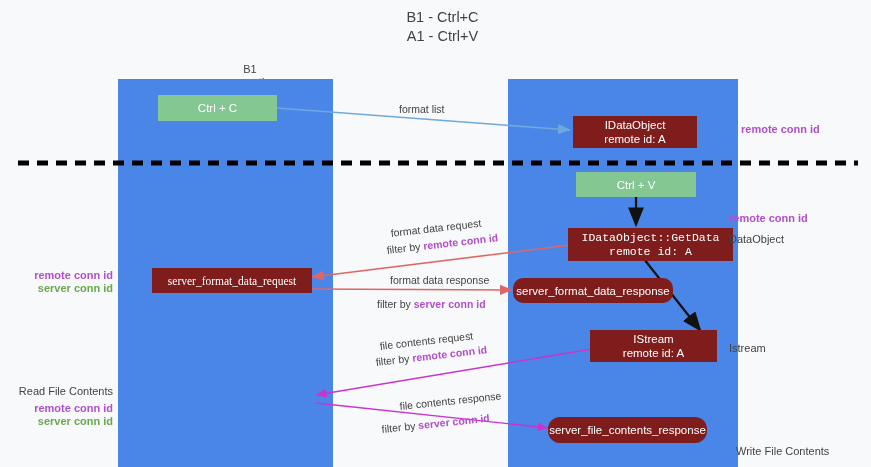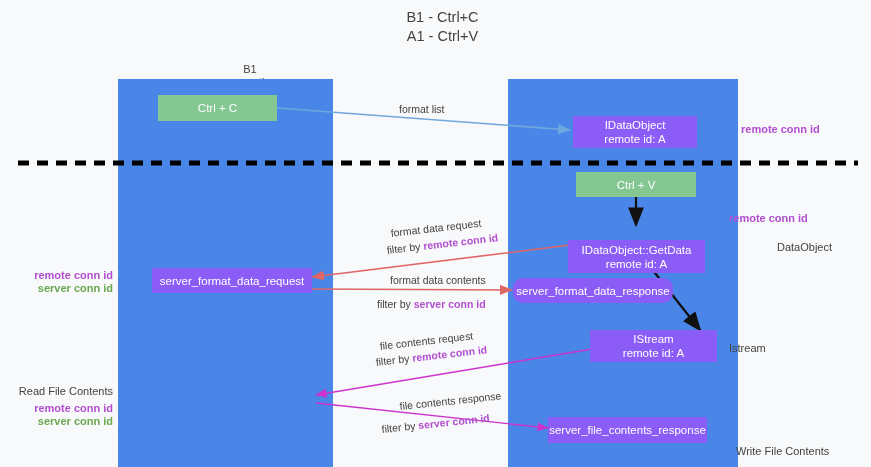--- a/index.html
+++ b/index.html
@@ -35,21 +35,21 @@
     align-items:center;
     justify-content:center;
     text-align:center;
     color:#ffffff;
     font-size:11.5px;
     line-height:14px;
     white-space:pre-line;
     padding:2px 4px;
   }
   .node.green{background:#85c793;}
-  .node.orange{background:#8b5cf6;}
+  .node.orange{background:#7f1d1d;}
 
   
   .lbl{
     position:absolute;
     font-size:11px;
     line-height:14px;
     color:#434343;
     white-space:pre;
   }
   .lbl.purple{color:#b24fcf;font-weight:bold;}
@@ -125,60 +125,60 @@
     <line x1="316" y1="403" x2="548" y2="428" stroke="#cc33cc" stroke-width="1.4" marker-end="url(#ah-mag)"></line>
   </svg>
 
   <div class="node green" style="left:158px;top:95px;width:119px;height:26px;">Ctrl + C</div>
 
   <div class="node orange" style="left:573px;top:116px;width:124px;height:32px;">IDataObject
 remote id: A</div>
 
   <div class="node green" style="left:576px;top:172px;width:120px;height:25px;text-align:right;">Ctrl + V</div>
 
-  <div class="node orange" style="left:568px;top:240px;width:137px;height:33px;">IDataObject::GetData
+  <div class="node orange" style="left:568px;top:228px;width:165px;height:33px;font-family:Liberation Mono, monospace;">IDataObject::GetData
 remote id: A</div>
 
-  <div class="node orange" style="left:152px;top:268px;width:160px;height:25px;">server_format_data_request</div>
+  <div class="node orange" style="left:152px;top:268px;width:160px;height:25px;font-family:Liberation Serif, serif;">server_format_data_request</div>
 
   <div class="node orange" style="left:513px;top:278px;width:160px;height:25px;border-radius:10px;">server_format_data_response</div>
 
   <div class="node orange" style="left:590px;top:330px;width:127px;height:32px;">IStream
 remote id: A</div>
 
 
-  <div class="node orange" style="left:548px;top:417px;width:159px;height:26px;">server_file_contents_response</div>
+  <div class="node orange" style="left:548px;top:417px;width:159px;height:26px;border-radius:12px;">server_file_contents_response</div>
 
   <div class="edge-lbl" style="left:399px;top:103px;">format list</div>
 
   <div class="edge-lbl rot" style="left:390px;top:227px;transform:rotate(-6.5deg);">format data request</div>
   <div class="edge-lbl rot" style="left:386px;top:244px;transform:rotate(-6.5deg);">
     <span>filter by </span><span class="hl-purple">remote conn id</span>
   </div>
 
-  <div class="edge-lbl" style="left:390px;top:274px;">format data contents</div>
+  <div class="edge-lbl" style="left:390px;top:274px;">format data response</div>
   <div class="edge-lbl" style="left:377px;top:298px;">
     <span>filter by </span><span class="hl-purple">server conn id</span>
   </div>
 
   <div class="edge-lbl rot" style="left:379px;top:340px;transform:rotate(-6.5deg);">file contents request</div>
   <div class="edge-lbl rot" style="left:375px;top:356px;transform:rotate(-6.5deg);">
     <span>filter by </span><span class="hl-purple">remote conn id</span>
   </div>
 
   <div class="edge-lbl rot" style="left:399px;top:400px;transform:rotate(-6deg);">file contents response</div>
   <div class="edge-lbl rot" style="left:381px;top:423px;transform:rotate(-6deg);">
     <span>filter by </span><span class="hl-purple">server conn id</span>
   </div>
 
   <div class="lbl purple" style="left:741px;top:122px;">remote conn id</div>
 
   <div class="lbl purple" style="left:729px;top:211px;">remote conn id</div>
 
-  <div class="lbl" style="left:729px;top:240px;margin-left:48px;">DataObject</div>
+  <div class="lbl" style="left:729px;top:232px;">DataObject</div>
 
   <div class="lbl" style="left:729px;top:341px;">Istream</div>
 
   <div class="lbl" style="left:736px;top:424px;margin-top:20px;">Write File Contents</div>
 
   <div class="lbl purple right" style="left:0;top:268px;width:113px;">remote conn id</div>
   <div class="lbl green right" style="left:0;top:281px;width:113px;">server conn id</div>
 
   <div class="lbl right" style="left:0;top:384px;width:113px;">Read File Contents</div>
   <div class="lbl purple right" style="left:0;top:401px;width:113px;">remote conn id</div>

